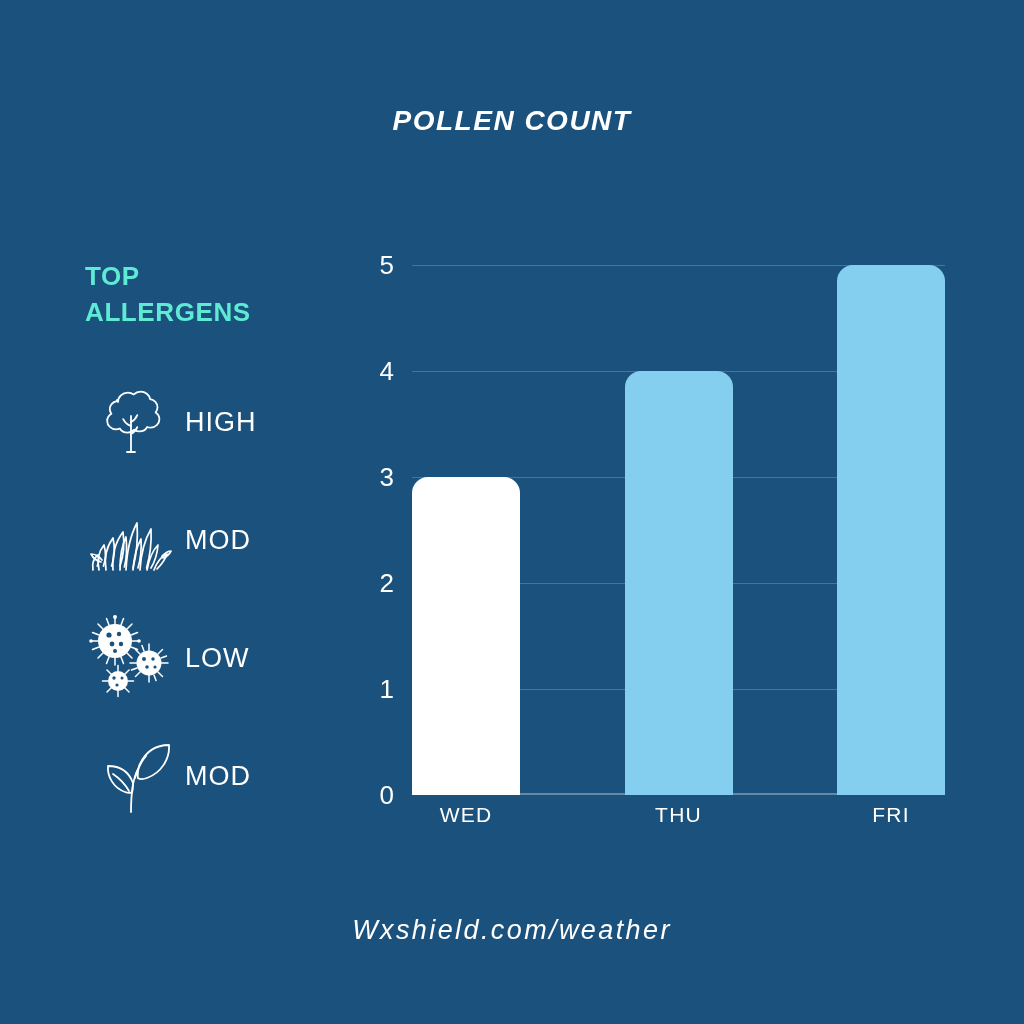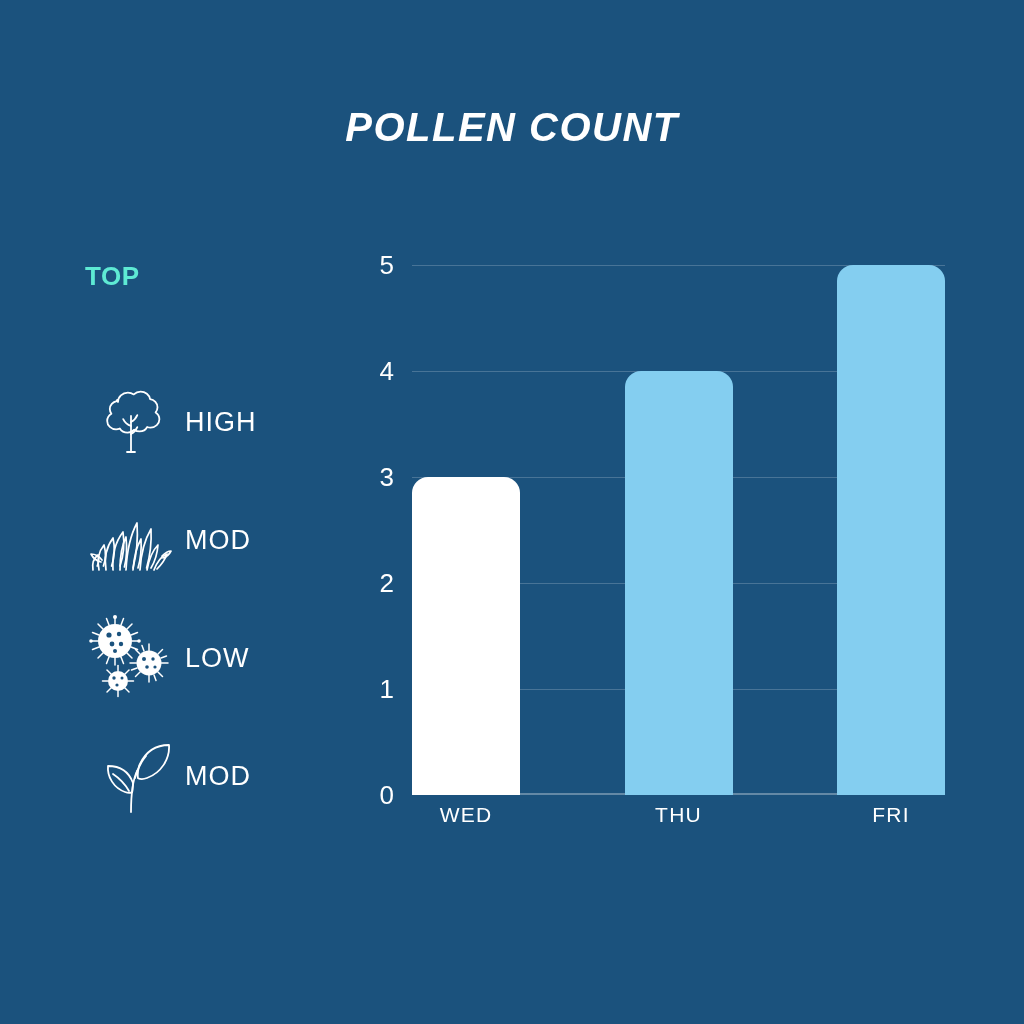--- a/index.html
+++ b/index.html
@@ -23,21 +23,21 @@
   }
 
   
   .title {
     position: absolute;
     left: 0;
     top: 105px;
     width: 1024px;
     text-align: center;
     color: #ffffff;
-    font-size: 40px;
+    font-size: 28px;
     font-weight: bold;
     font-style: italic;
     letter-spacing: 1.5px;
   }
 
   
   .legend-panel {
     position: absolute;
     left: 85px;
     top: 258px;
@@ -168,20 +168,21 @@
 </head>
 <body>
 
 <div class="canvas">
 
   <div class="title">POLLEN COUNT</div>
 
   <div class="legend-panel">
     <div class="legend-heading">
       <span>TOP</span>
+      <span>ALLERGENS</span>
     </div>
 
     <div class="allergen-list">
 
       <div class="allergen-row">
         <span class="allergen-icon">
           <svg width="80" height="80" viewBox="0 0 80 80" fill="none" stroke="#ffffff" stroke-width="1.8" stroke-linecap="round" stroke-linejoin="round">
             <path d="M27 20c0-5.2 4.4-9.4 9.9-9.4 2.2 0 4.2.7 5.9 1.8 1.7-1.7 4.1-2.8 6.8-2.8 4.8 0 8.8 3.3 9.5 7.6 4.2.6 7.4 4 7.4 8.1 0 1.9-.7 3.7-1.9 5.1 2.3 1.5 3.8 4 3.8 6.8 0 4.6-4 8.4-8.9 8.4-1.2 0-2.3-.2-3.3-.6-1.4 2.6-4.3 4.4-7.6 4.4-2 0-3.9-.6-5.4-1.7-1.6 1.8-4 3-6.7 3-3.3 0-6.2-1.7-7.7-4.2-1.1.5-2.4.8-3.7.8-4.9 0-8.9-3.7-8.9-8.4 0-3 1.7-5.7 4.2-7.2-1-1.3-1.6-2.9-1.6-4.6 0-3.9 3-7.2 6.9-8 .1-.4.2-.8.4-1.2z"></path>
             <path d="M40 70V34"></path>
             <path d="M40 44c-3.4-1.2-6.2-3.6-7.8-6.9"></path>
@@ -334,14 +335,15 @@
             <div class="xtick">THU</div>
           </div>
           <div class="bar-slot">
             <div class="bar" style="height: 530px; background: rgb(132, 206, 240);"></div>
             <div class="xtick">FRI</div>
           </div>
         </div>
     </div>
   </div>
 
+  <div class="footer-url">Wxshield.com/weather</div>
 
 </div>
 
 </body></html>

